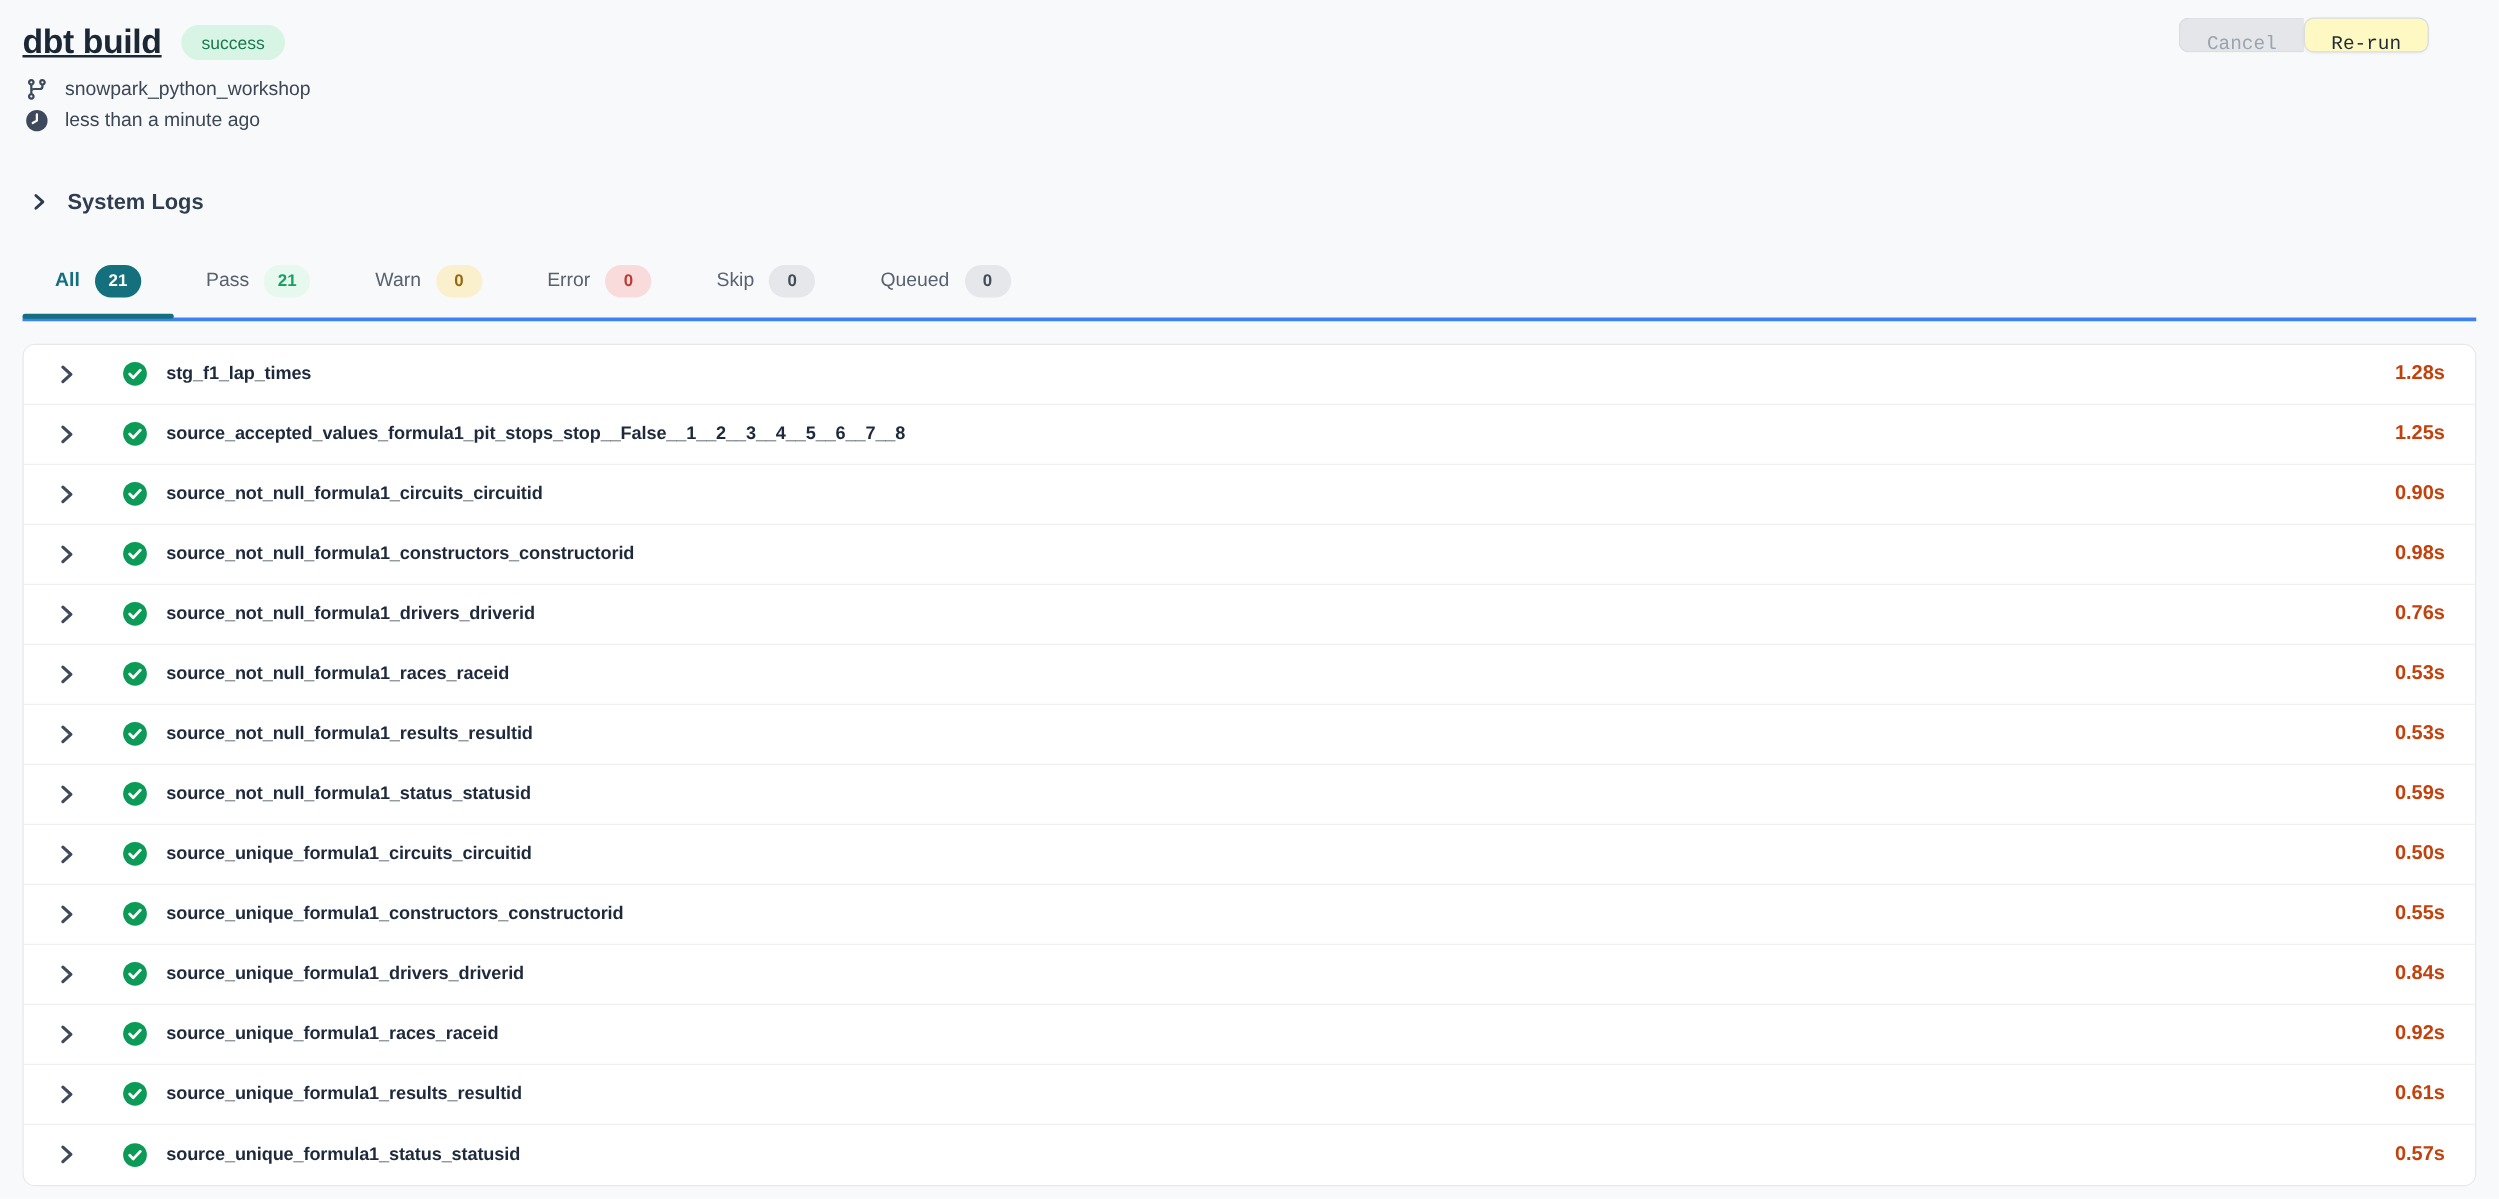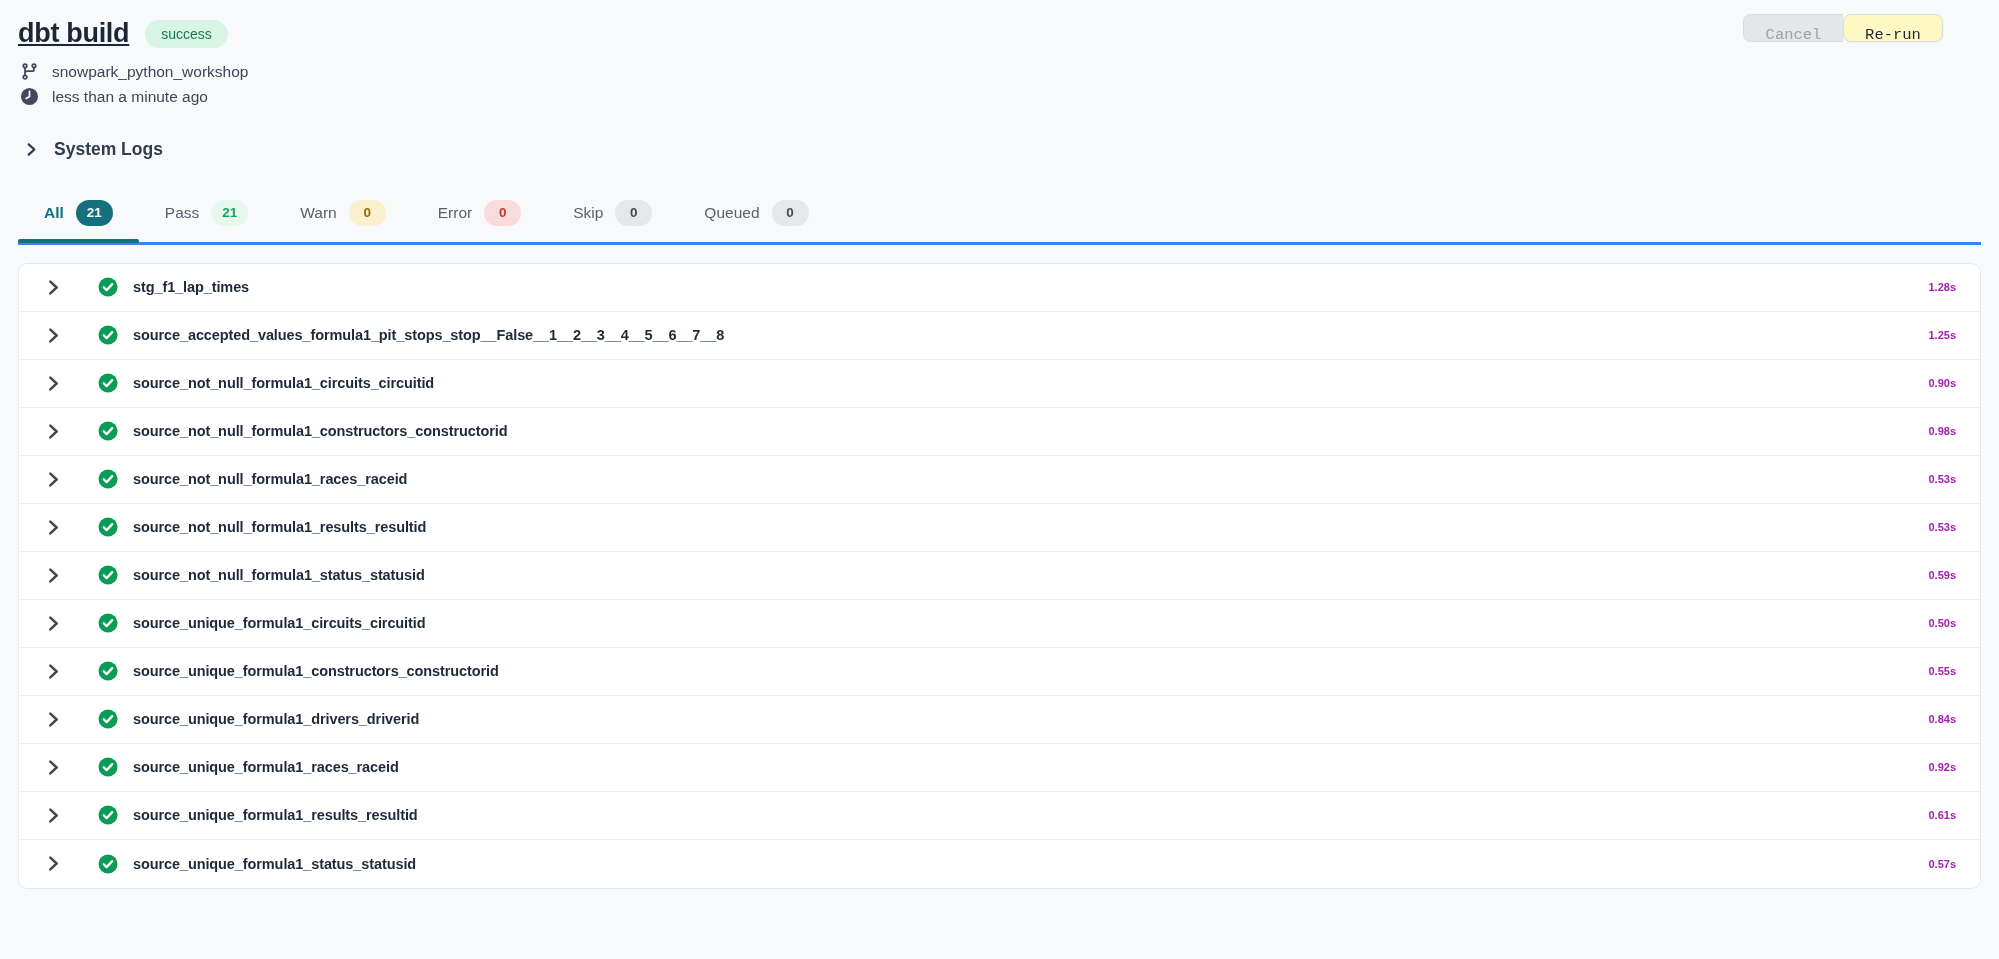--- a/index.html
+++ b/index.html
@@ -34,21 +34,21 @@
     box-shadow:0 1px 2px rgba(20,30,50,0.05);
   }
 
   
   .meta { margin-top:10px; }
   .meta-row { display:flex; align-items:center; gap:13px; padding:3px 0; margin-left:2px; }
   .meta-row .ico { width:19px; height:19px; display:inline-flex; flex:none; }
   .meta-text { font-size:15.5px; color:#3d4654; }
 
   
-  .syslogs { display:flex; align-items:center; gap:15px; margin-top:30px; margin-left:6px; cursor:pointer; }
+  .syslogs { display:flex; align-items:center; gap:15px; margin-top:42px; margin-left:6px; cursor:pointer; }
   .syslogs .ico { width:15px; height:15px; display:inline-flex; }
   .syslogs-label { font-size:17.5px; font-weight:700; color:#303c4f; }
 
   
   .tabs { display:flex; margin-top:28px; border-bottom:3px solid #3b82f6; }
   .tab {
     display:flex; align-items:center; gap:12px; padding:12px 26px 16px 26px;
     font-size:15.5px; color:#59616f; cursor:pointer; position:relative;
   }
   .tab.active { color:#13707c; font-weight:700; }
@@ -73,21 +73,21 @@
   }
   .result-row {
     display:flex; align-items:center; height:48px; padding:0 24px 0 26px;
     border-bottom:1px solid #eef0f3; background:#ffffff;
   }
   .result-row:last-child { border-bottom:none; }
   .row-chevron { width:17px; height:17px; display:inline-flex; flex:none; cursor:pointer; margin-right:36px; }
   .row-check { width:20px; height:20px; display:inline-flex; flex:none; margin-right:15px; }
   .row-name { font-size:14.5px; font-weight:700; color:#1e2a3b; letter-spacing:-0.1px; }
   .row-spacer { flex:1; }
-  .row-duration { font-size:11px; font-weight:600; color:#a21caf; }
+  .row-duration { font-size:16px; font-weight:600; color:#c2410c; }
 </style>
 </head>
 <body>
 
 <div class="page">
 
   <div class="header-row">
     <div class="title-group">
       <div class="page-title">dbt build</div>
       <div class="status-badge">success</div>
@@ -221,20 +221,36 @@
         <svg viewBox="0 0 16 16" width="20" height="20">
             <circle cx="8" cy="8" r="7.6" fill="#0c9b57"></circle>
             <path d="M4.6 8.2l2.3 2.3 4.5-4.8" stroke="#ffffff" stroke-width="1.8" fill="none" stroke-linecap="round" stroke-linejoin="round"></path>
           </svg>
       </span>
       <span class="row-name">source_not_null_formula1_constructors_constructorid</span>
       <span class="row-spacer"></span>
       <span class="row-duration">0.98s</span>
     </div>
 
+    <div class="result-row">
+      <span class="row-chevron">
+        <svg viewBox="0 0 16 16" width="17" height="17">
+            <path d="M5 2.5l6 5.5-6 5.5" stroke="#3e4a5b" stroke-width="2.4" fill="none" stroke-linecap="round" stroke-linejoin="round"></path>
+          </svg>
+      </span>
+      <span class="row-check">
+        <svg viewBox="0 0 16 16" width="20" height="20">
+            <circle cx="8" cy="8" r="7.6" fill="#0c9b57"></circle>
+            <path d="M4.6 8.2l2.3 2.3 4.5-4.8" stroke="#ffffff" stroke-width="1.8" fill="none" stroke-linecap="round" stroke-linejoin="round"></path>
+          </svg>
+      </span>
+      <span class="row-name">source_not_null_formula1_drivers_driverid</span>
+      <span class="row-spacer"></span>
+      <span class="row-duration">0.76s</span>
+    </div>
 
     <div class="result-row">
       <span class="row-chevron">
         <svg viewBox="0 0 16 16" width="17" height="17">
             <path d="M5 2.5l6 5.5-6 5.5" stroke="#3e4a5b" stroke-width="2.4" fill="none" stroke-linecap="round" stroke-linejoin="round"></path>
           </svg>
       </span>
       <span class="row-check">
         <svg viewBox="0 0 16 16" width="20" height="20">
             <circle cx="8" cy="8" r="7.6" fill="#0c9b57"></circle>

